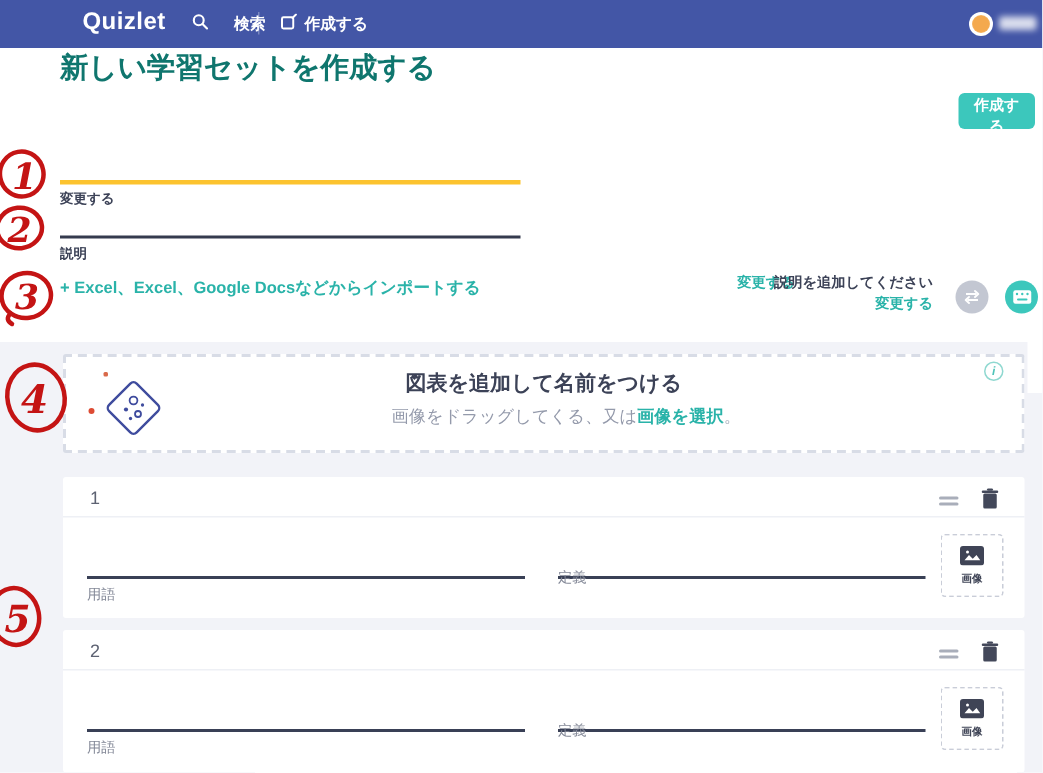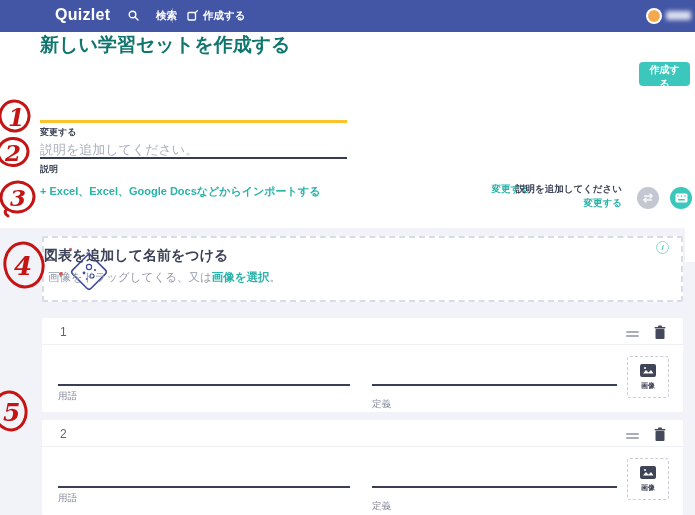--- a/index.html
+++ b/index.html
@@ -47,22 +47,22 @@
   .circle-btn{width:22px;height:22px;border-radius:50%;border:none;cursor:pointer;padding:0;
               display:flex;align-items:center;justify-content:center;}
   .swap-btn{left:637px;top:187px;background:#c3c7d2;}
   .kbd-btn{left:670px;top:187px;background:#3cc7bc;}
 
   .white-sliver{left:685px;top:228px;width:10px;height:34px;background:#fff;}
 
   
   .diagram-box{left:42px;top:236px;width:641px;height:66px;background:#fff;
                border:2px dashed #d8dce6;border-radius:2px;box-sizing:border-box;}
-  .diagram-title{left:0;top:9px;width:100%;text-align:left;font-size:14px;font-weight:bold;color:#3c4257;}
-  .diagram-sub{left:4px;top:32px;width:100%;text-align:left;font-size:11.5px;color:#949aab;}
+  .diagram-title{left:0;top:9px;width:100%;text-align:center;font-size:14px;font-weight:bold;color:#3c4257;}
+  .diagram-sub{left:15px;top:32px;width:100%;text-align:center;font-size:11.5px;color:#949aab;}
   .diagram-sub .link{color:#2ab3a9;font-weight:bold;cursor:pointer;}
   .diamond-wrap{left:21px;top:6px;width:48px;height:52px;}
   .deco-dot1{left:25px;top:10px;width:3px;height:3px;background:#d96a4a;border-radius:1px;}
   .deco-dot2{left:15px;top:34px;width:4px;height:4px;background:#dd4b33;border-radius:50%;}
   .info-btn{right:12px;top:3px;width:13px;height:13px;border-radius:50%;border:1.5px solid #8fd8d0;
             background:#fff;color:#4fc3b8;font-size:8px;line-height:12px;text-align:center;
             box-sizing:border-box;cursor:pointer;font-style:italic;font-weight:bold;}
 
   
   .card{left:42px;width:641px;background:#fff;border-radius:2px;}
@@ -72,21 +72,21 @@
   .drag-handle{right:44px;top:13px;width:13px;height:6px;cursor:grab;}
   .drag-handle i{display:block;height:2px;background:#a9aeba;border-radius:1px;margin-bottom:2px;}
   .trash-btn{right:15px;top:7px;width:16px;height:16px;border:none;background:transparent;
              padding:0;cursor:pointer;}
   .card-divider{left:0;top:26px;width:100%;height:1px;background:#eef0f5;}
   .term-input{left:16px;top:48px;width:292px;}
   .term-line{left:16px;top:66px;width:292px;height:2px;background:#394056;}
   .term-label{left:16px;top:72px;font-size:9.5px;color:#838897;}
   .def-input{left:330px;top:48px;width:245px;}
   .def-line{left:330px;top:66px;width:245px;height:2px;background:#394056;}
-  .def-label{left:330px;top:80px;font-size:9.5px;color:#838897;}
+  .def-label{left:330px;top:61px;font-size:9.5px;color:#838897;}
   .img-btn{left:585px;top:38px;width:42px;height:42px;background:#fff;border:1.5px dashed #c9cdd8;
            border-radius:3px;box-sizing:border-box;cursor:pointer;display:flex;flex-direction:column;
            align-items:center;justify-content:center;gap:1px;padding:0;font-family:inherit;}
   .img-btn .img-label{font-size:7px;color:#3f4456;font-weight:bold;}
 
   
   .annotations{left:0;top:0;pointer-events:none;}
   .annotations text{font-family:"DejaVu Serif",serif;font-style:italic;font-weight:bold;fill:#c41414;}
   .annotations ellipse, .annotations path{fill:none;stroke:#c41414;stroke-width:3;stroke-linecap:round;}
 </style>
@@ -121,21 +121,20 @@
     </div>
   <div class="abs username-blur"></div>
 
   <div class="abs white-top"></div>
   <h1 class="abs page-title" style="margin:0">新しい学習セットを作成する</h1>
   <button class="abs create-btn">作成する</button>
 
   <div class="abs yellow-line"></div>
   <div class="abs field-label title-label">変更する</div>
 
-  <input class="abs u-input desc-input" placeholder="説明を追加してください。" style="">
   <div class="abs desc-line"></div>
   <div class="abs field-label desc-label">説明</div>
 
   <div class="abs import-link">+ Excel、Excel、Google Docsなどからインポートする</div>
 
   <div class="abs perm-block perm-a">
     <div class="perm-change">変更する</div>
   </div>
   <div class="abs perm-block perm-b">
     <div class="perm-text">説明を追加してください</div>

